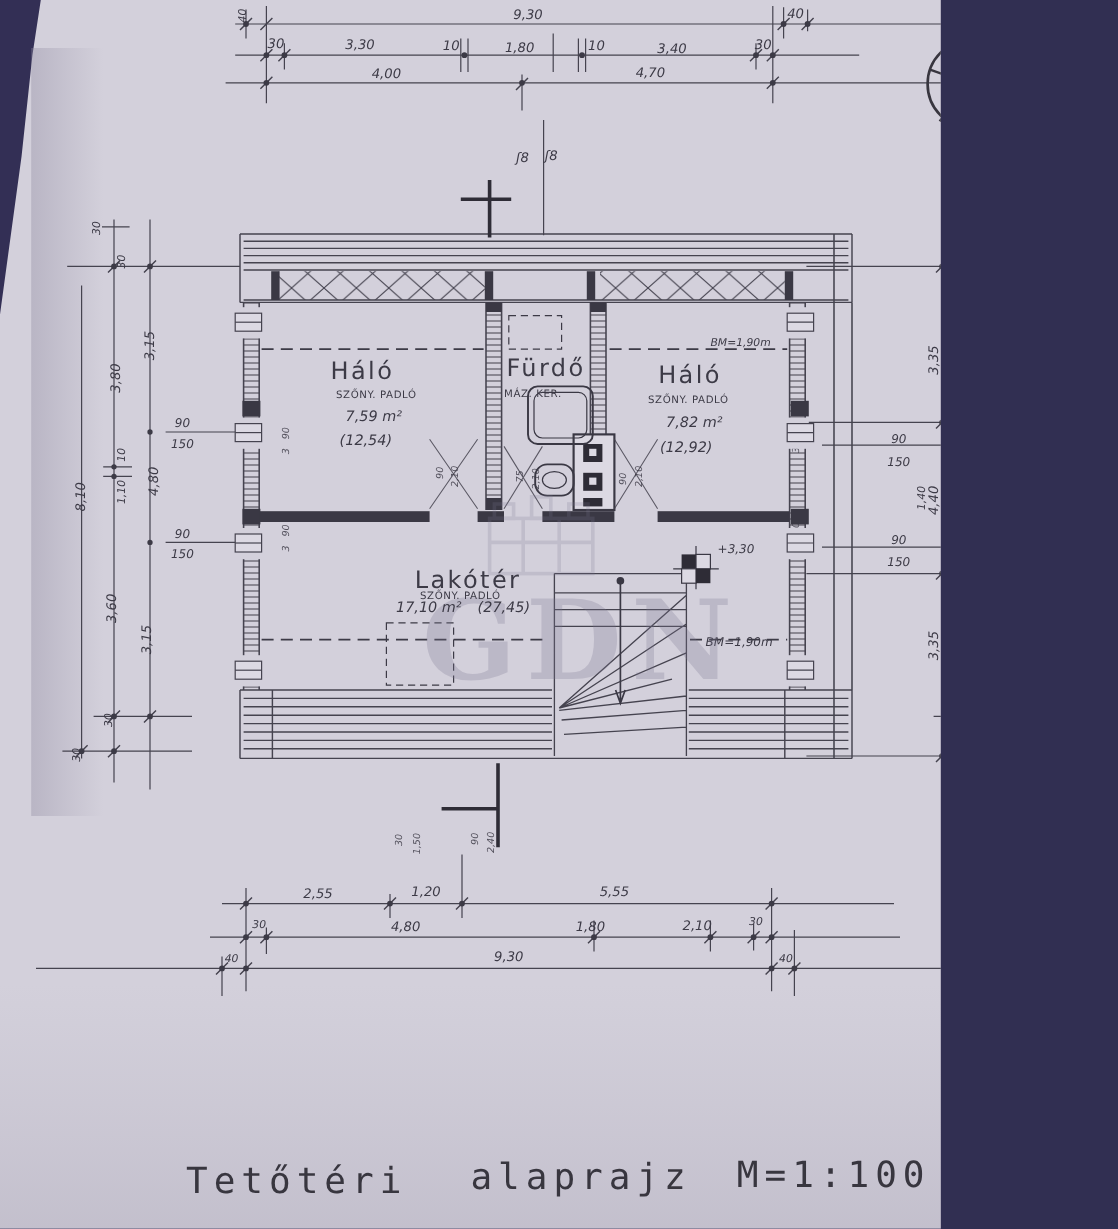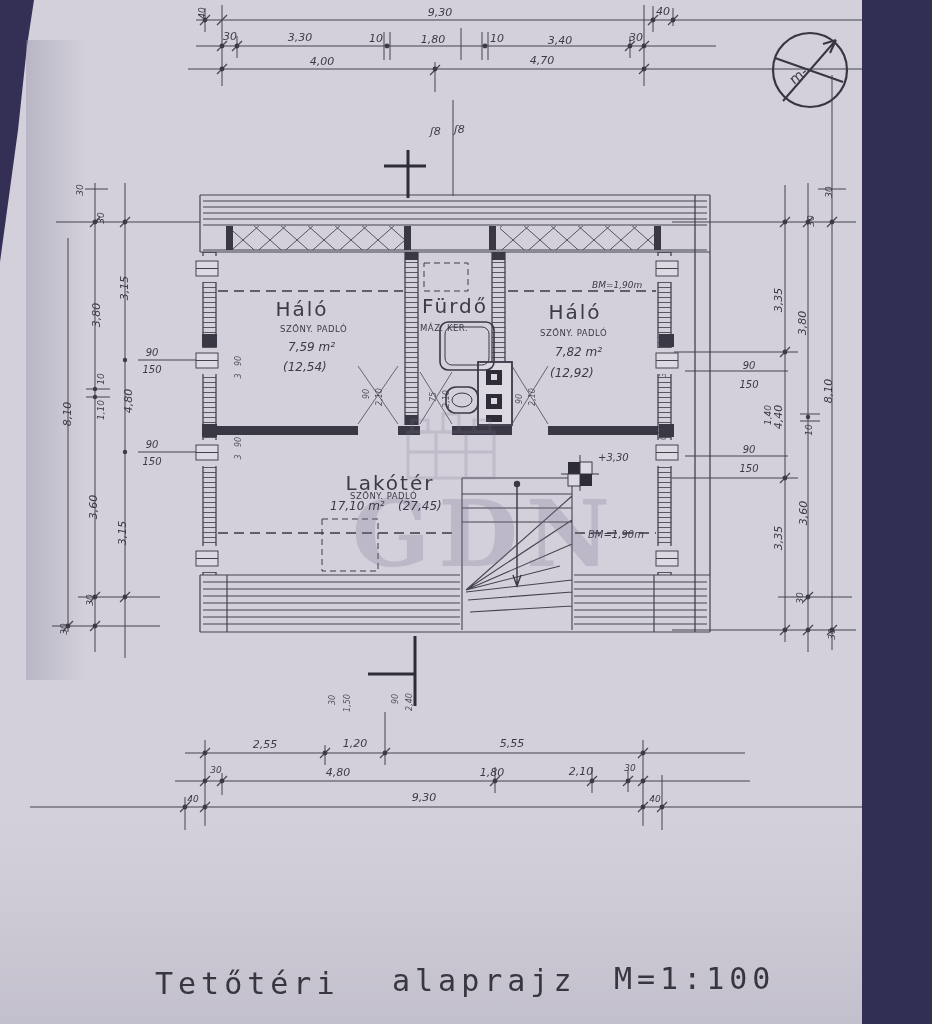--- a/index.html
+++ b/index.html
@@ -1,17 +1,17 @@
 <!DOCTYPE html>
 <html><head>
 <meta charset="utf-8">
 <style>
   html,body{margin:0;padding:0;background:#312f52;}
-  .photo{position:relative;width:862px;height:1024px;overflow:hidden;
-         font-family:"DejaVu Sans", sans-serif;}
+  .photo{position:relative;width:744px;height:1024px;overflow:hidden;
+         font-family:"DejaVu Sans", sans-serif;padding-left:40px;}
   svg{position:absolute;left:0;top:0;display:block;}
   text{fill:#3c3a46;}
   .dim{font:italic 11px "DejaVu Sans", sans-serif;}
   .dim9{font:italic 9px "DejaVu Sans", sans-serif;}
   .dim8{font:italic 8px "DejaVu Sans", sans-serif;opacity:.85;}
   .dim10{font:italic 10px "DejaVu Sans", sans-serif;}
   .roomname{font:20px "DejaVu Sans", sans-serif;letter-spacing:2px;}
   .roomsub{font:8.5px "DejaVu Sans", sans-serif;letter-spacing:.5px;}
   .roomarea{font:italic 12px "DejaVu Sans", sans-serif;}
   .note{font:italic 10px "DejaVu Sans", sans-serif;}

